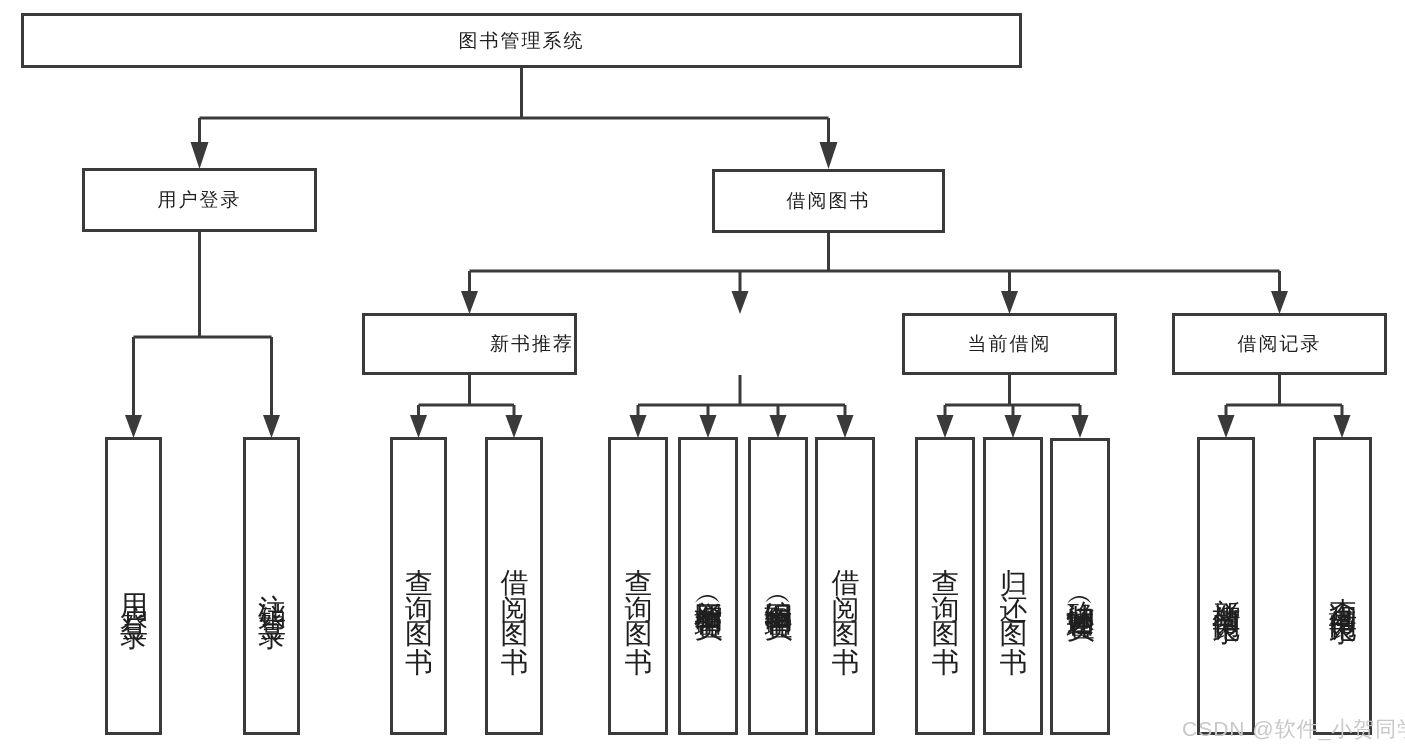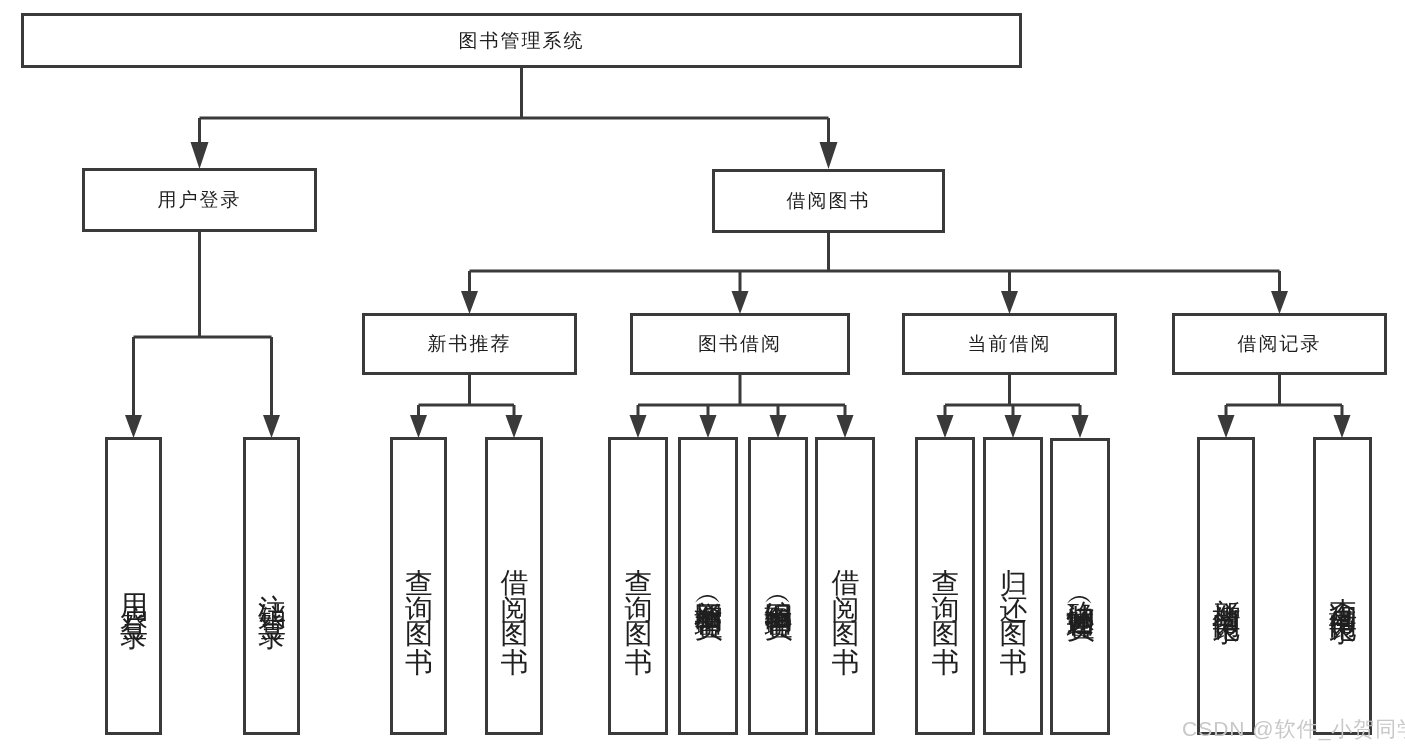--- a/index.html
+++ b/index.html
@@ -59,25 +59,22 @@
     <span class="lbl">图书管理系统</span>
   </div>
 
   <div class="box h" style="left:82px; top:168px; width:235px; height:64px;">
     <span class="lbl">用户登录</span>
   </div>
   <div class="box h" style="left:712px; top:169px; width:233px; height:64px;">
     <span class="lbl">借阅图书</span>
   </div>
 
-  <div class="box h" style="left:362px; top:313px; width:215px; height:62px;">
+  <div class="box h" style="left:362px; top:313px; width:215px; height:62px;justify-content:flex-end;">
     <span class="lbl">新书推荐</span>
-  </div>
-  <div class="box h" style="left:630px; top:313px; width:220px; height:62px;">
-    <span class="lbl">图书借阅</span>
   </div>
   <div class="box h" style="left:1172px; top:313px; width:215px; height:62px;">
     <span class="lbl">借阅记录</span>
   </div>
   <div class="box h" style="left:902px; top:313px; width:215px; height:62px;">
     <span class="lbl">当前借阅</span>
   </div>
 
   <div class="box v" style="left:105px; top:437px; width:57px; height:298px;">
     <span class="lbl ls10">用户登录</span>

